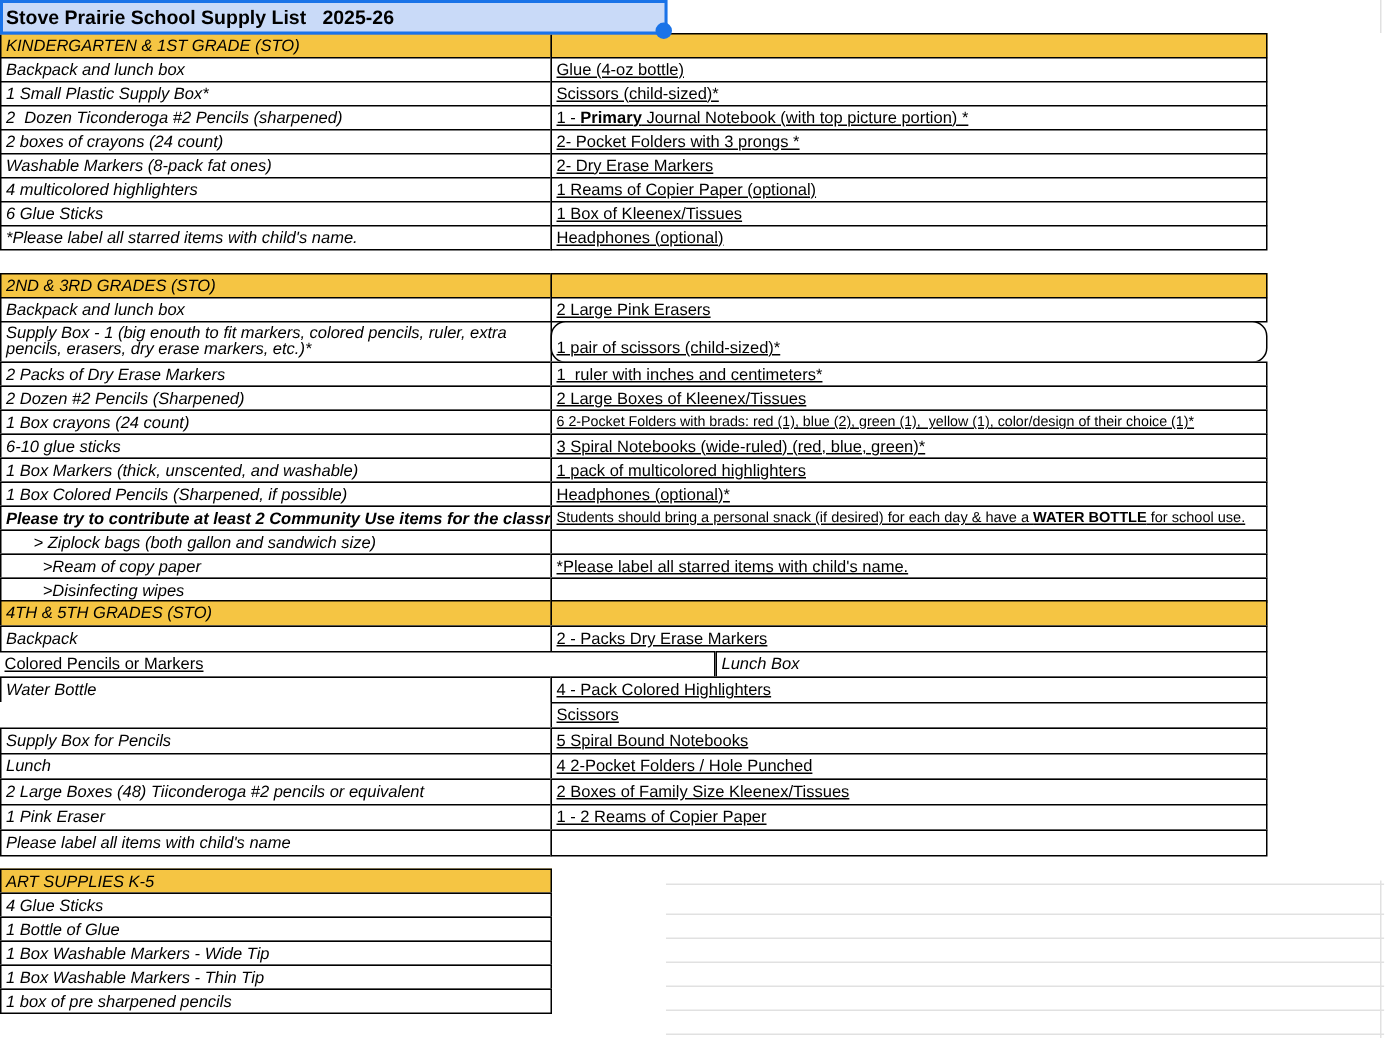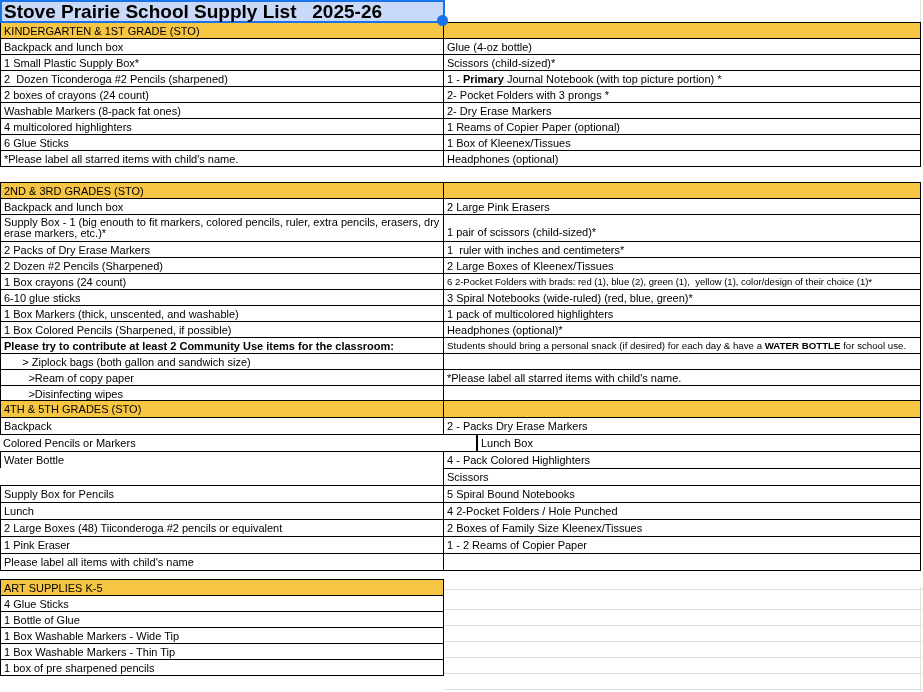--- a/index.html
+++ b/index.html
@@ -12,31 +12,31 @@
   .sec-0{top:22px}.sec-1{top:182px}.sec-2{top:400px}.sec-3{top:579px}
   .row{display:flex;}
   .section .row + .row{margin-top:-1px;}
   .cell{
     box-sizing:border-box;height:17px;border:1px solid var(--cell_border_black,#000);
     background:#fff;display:flex;align-items:center;padding-left:3px;
     overflow:hidden;white-space:pre;
   }
   .sec-2 .cell{height:18px;}
   .row.tall .cell{height:28px;}
-  .left{width:444px;}
-  .right{width:478px;margin-left:-1px;}
+  .left{width:368px;font-style:italic;}
+  .right{width:478px;margin-left:-1px;text-decoration:underline;}
   .head{background:var(--header_yellow,#f5c543);}
   .nob{border-color:transparent;}
   .bold{font-weight:700;}
   .wrap{white-space:pre-wrap;line-height:11px;align-items:flex-start;padding-top:2px;}
-  .row.tall .right{align-items:flex-end;padding-bottom:3px;}
+  .row.tall .right{align-items:flex-end;padding-bottom:3px;border-radius:10px;}
   .title-cell{
     position:absolute;left:0;top:0;width:445px;height:23px;box-sizing:border-box;
     background:var(--title_fill_blue,#c9daf8);border:2px solid var(--selection_blue,#1a73e8);
-    display:flex;align-items:center;padding-left:2px;font-weight:700;font-size:19px;
+    display:flex;align-items:center;padding-left:2px;font-weight:700;font-size:13px;
     white-space:pre;z-index:3;
   }
   .fill-handle{
     position:absolute;left:437px;top:15px;width:11px;height:11px;border-radius:50%;
     background:var(--selection_blue,#1a73e8);z-index:4;
   }
 </style>
 </head>
 <body>
 

